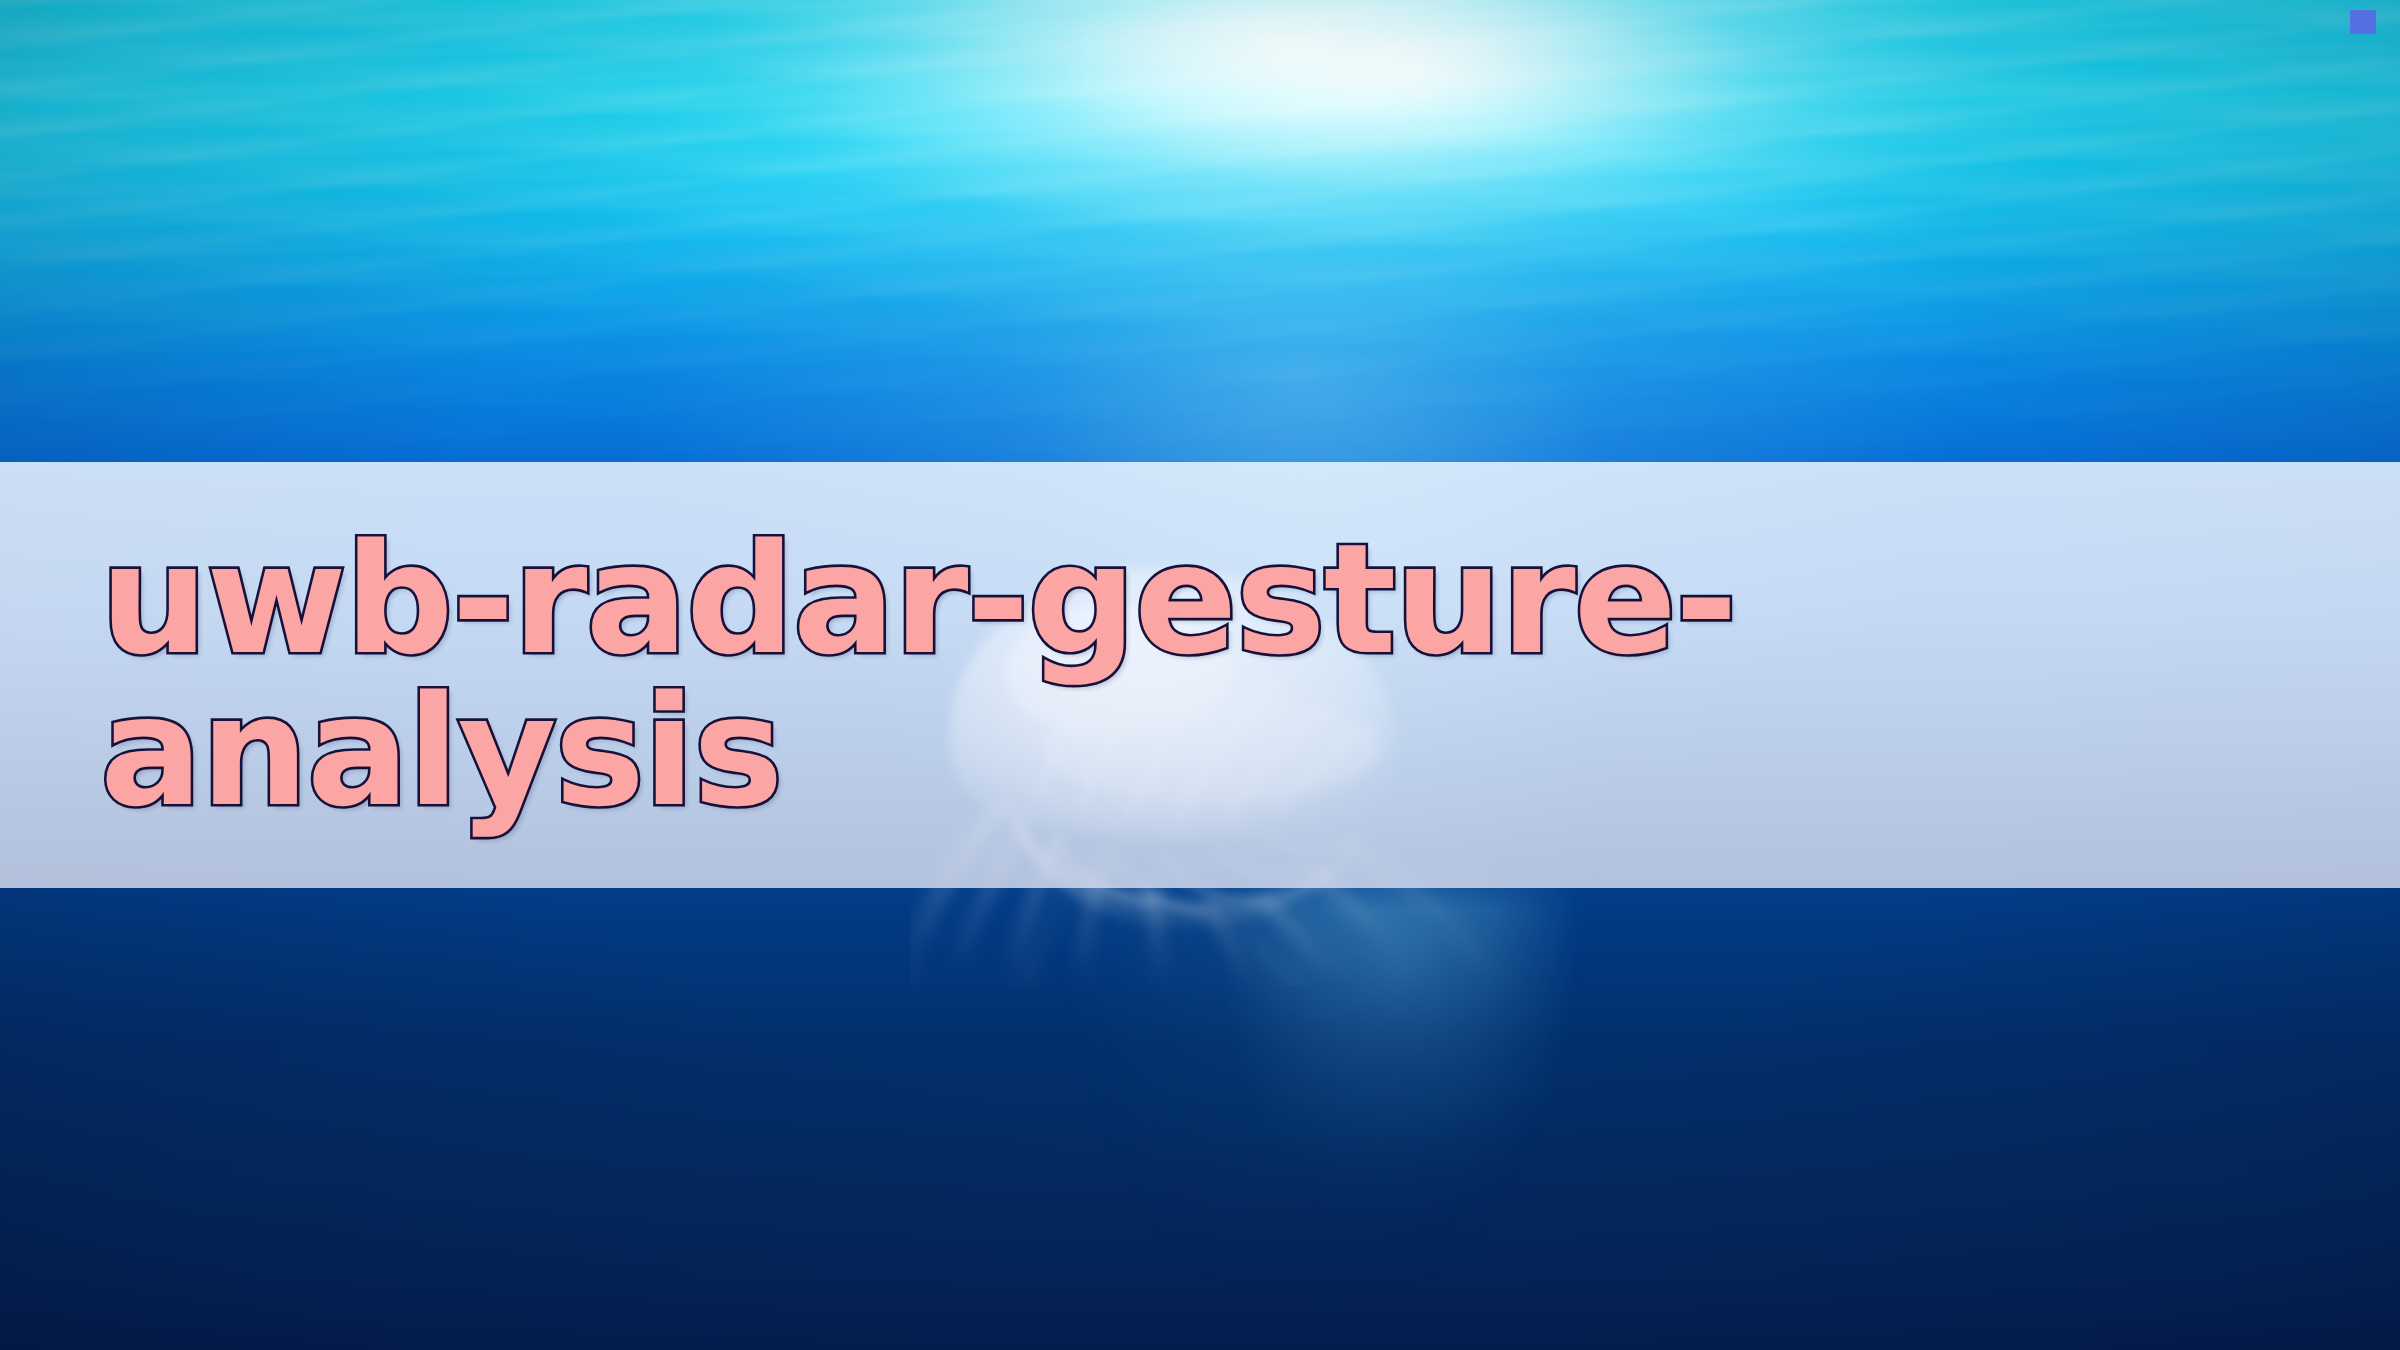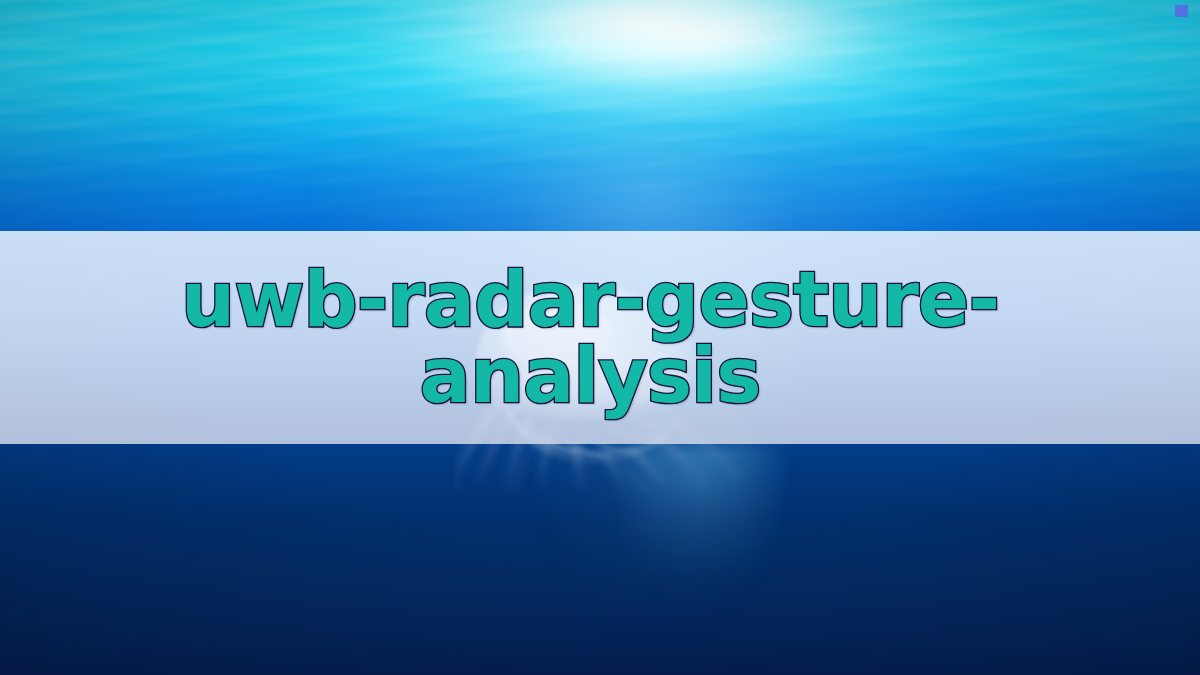--- a/index.html
+++ b/index.html
@@ -159,34 +159,33 @@
 
   .title-text {
     position: absolute;
     left: 50px;
     top: 231px;
     width: 1080px;
     height: 213px;
     display: flex;
     flex-direction: column;
     justify-content: center;
-    color: #14b8a6;
+    color: #fca5a5;
     font-family: "DejaVu Sans", "Liberation Sans", sans-serif;
     font-weight: 700;
     font-size: 76px;
     line-height: 0.99;
     letter-spacing: -1px;
     -webkit-text-stroke: 2.6px #16123a;
     paint-order: stroke fill;
     text-shadow:
       1px 1px 0 rgba(20,16,58,0.35),
       2px 2px 2px rgba(20,16,58,0.18);
     white-space: pre-line;
     user-select: none;
-    text-align: center;
   }
 
   
   .corner-marker {
     position: absolute;
     left: 1175px;
     top: 5px;
     width: 13px;
     height: 12px;
     background: #5570e0;

